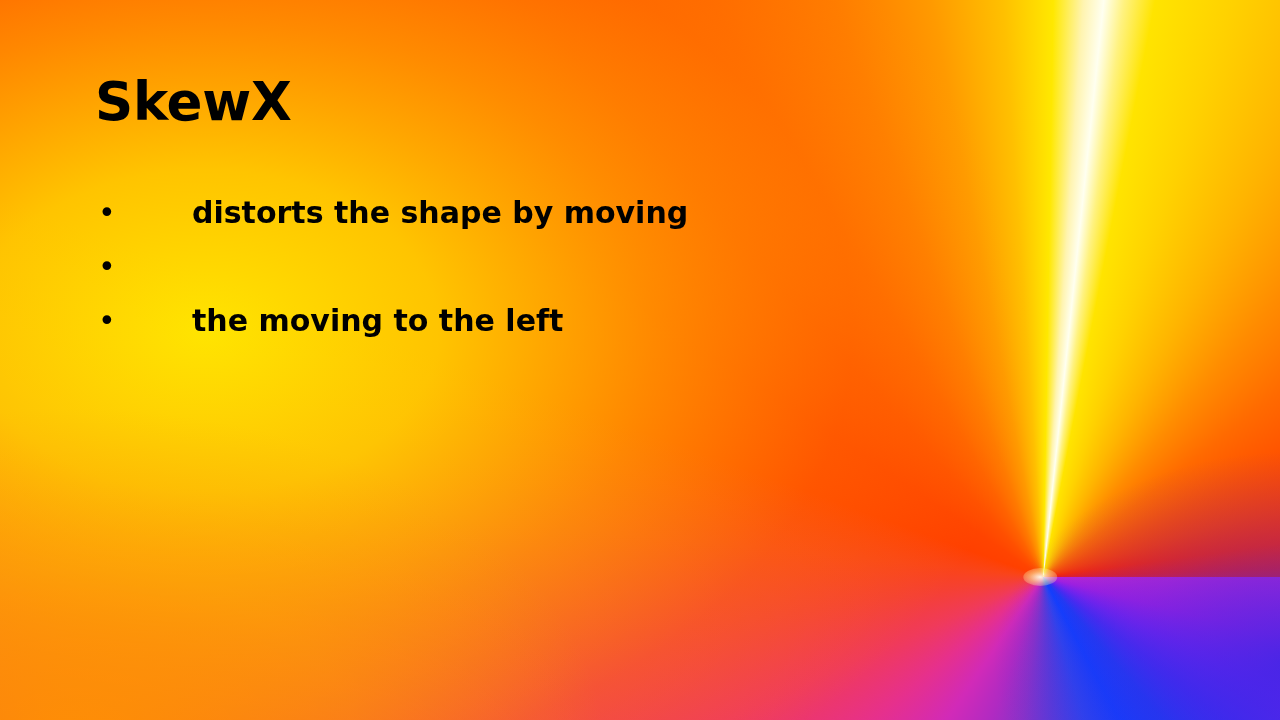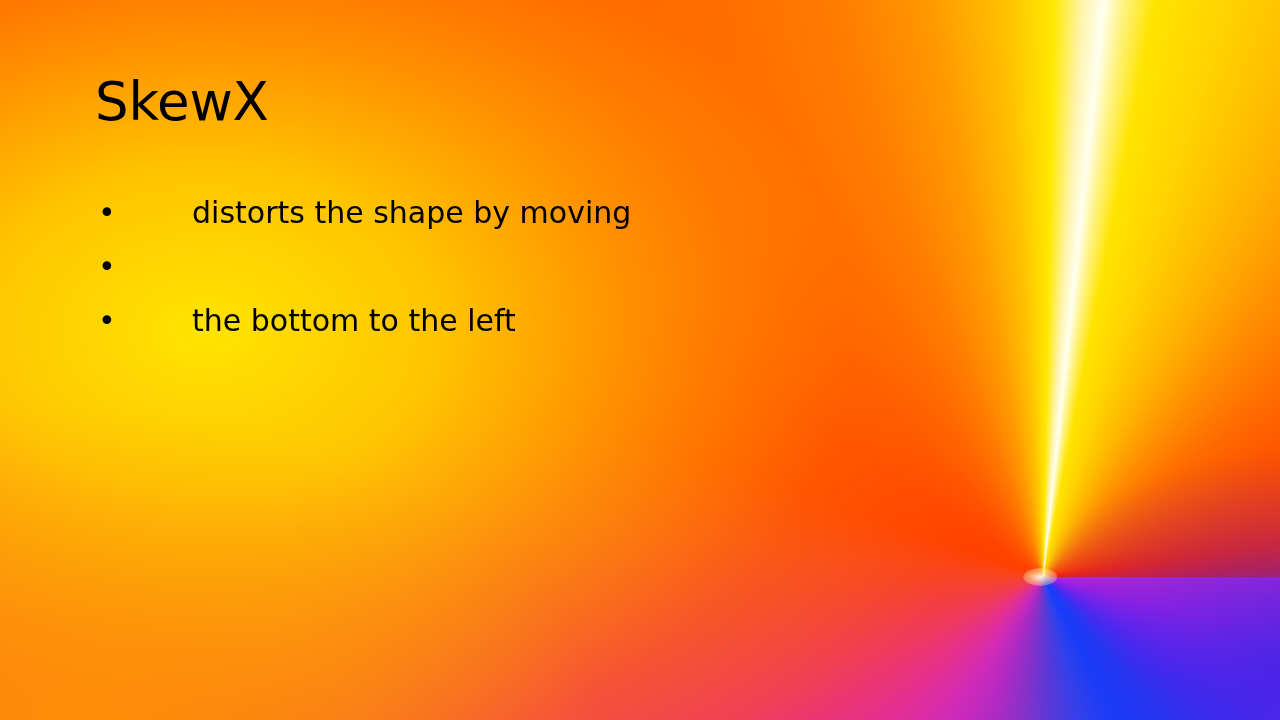--- a/index.html
+++ b/index.html
@@ -141,21 +141,21 @@
     height: 720px;
   }
 
   .slide-title {
     position: absolute;
     left: 95px;
     top: 74px;
     margin: 0;
     font-family: "DejaVu Sans", sans-serif;
     font-size: 53px;
-    font-weight: 400;
+    font-weight: 700;
     line-height: 1.06;
     color: #000000;
     letter-spacing: -0.2px;
     white-space: nowrap;
   }
 
   .bullet-list {
     position: absolute;
     left: 95px;
     top: 193px;
@@ -183,20 +183,21 @@
     line-height: 40px;
     color: #000000;
     text-align: left;
     padding-left: 3px;
     box-sizing: border-box;
   }
 
   .bullet-text {
     flex: 0 1 auto;
     white-space: nowrap;
+    font-weight: bold;
   }
 </style>
 </head>
 <body>
 
 <div id="slide">
 
   <div class="bg-conic"></div>
   <div class="bg-wash-yellow"></div>
   <div class="bg-wash-orange-bl"></div>
@@ -213,19 +214,19 @@
         <span class="bullet-marker">•</span>
         <span class="bullet-text">distorts the shape by moving</span>
       </li>
 
       <li class="bullet-item">
         <span class="bullet-marker">•</span>
       </li>
 
       <li class="bullet-item">
         <span class="bullet-marker">•</span>
-        <span class="bullet-text">the bottom to the left</span>
+        <span class="bullet-text">the moving to the left</span>
       </li>
 
     </ul>
 
   </div>
 </div>
 
 </body></html>

